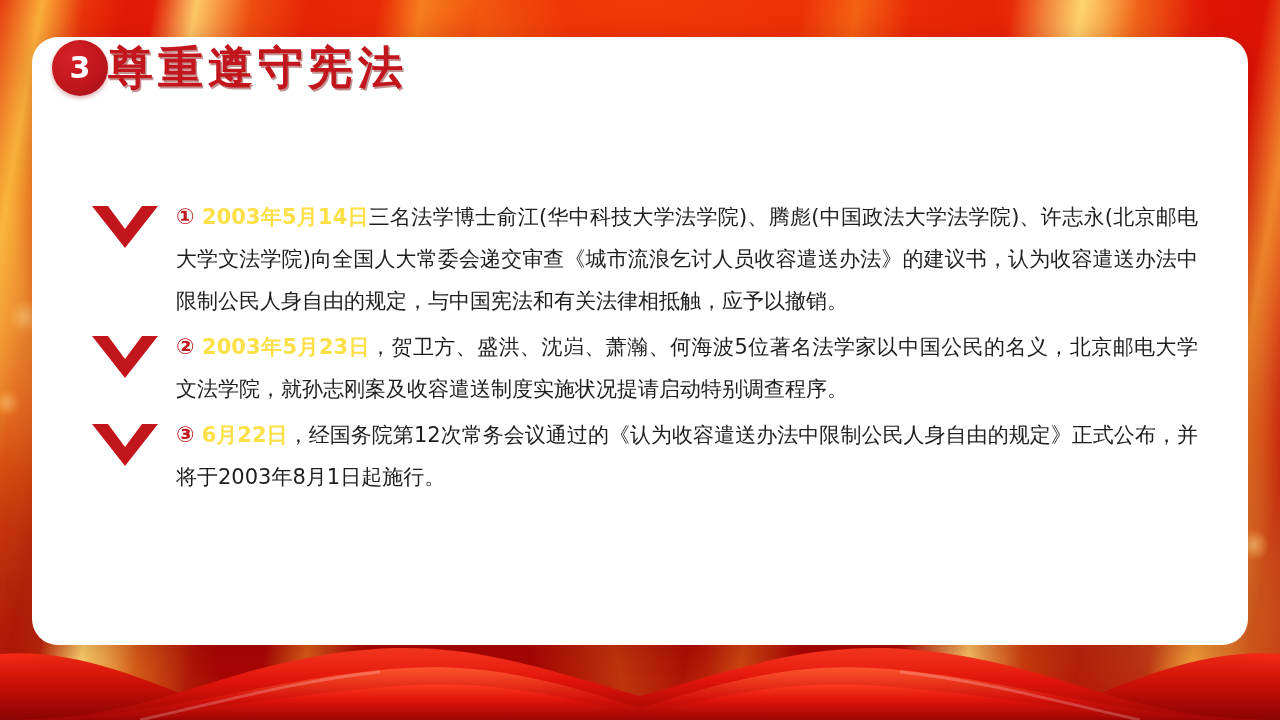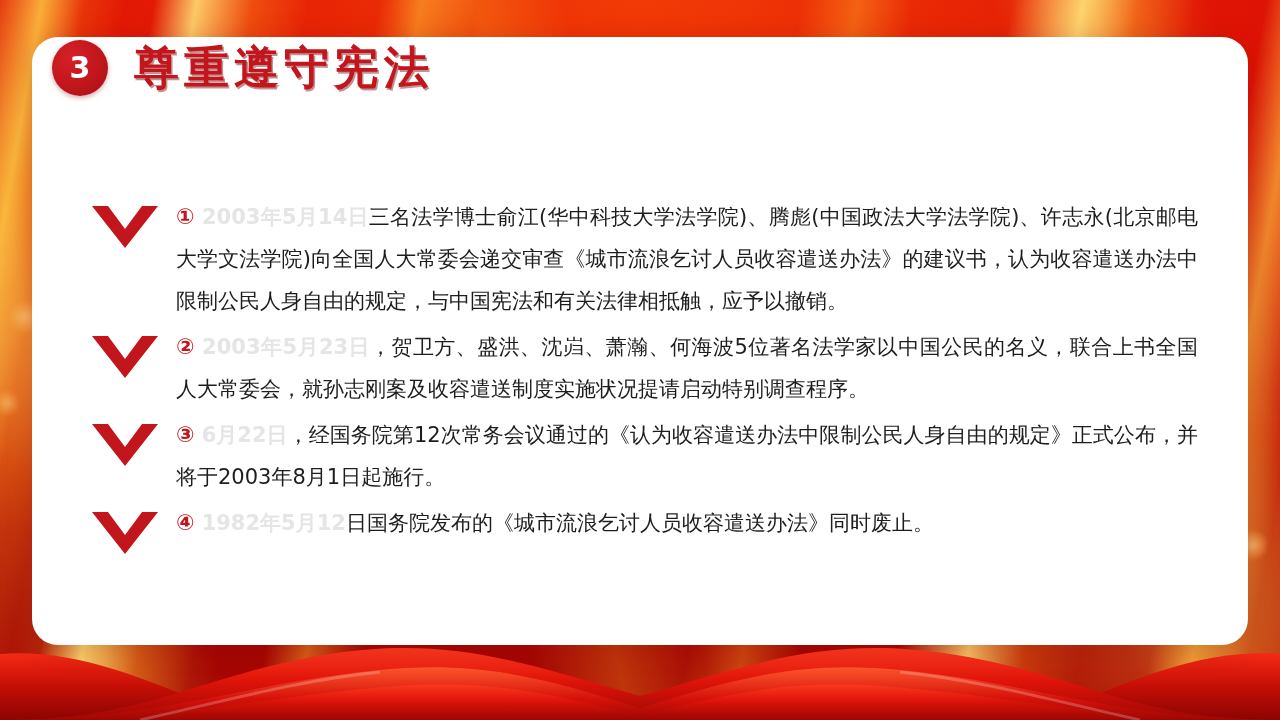--- a/index.html
+++ b/index.html
@@ -130,21 +130,20 @@
     font-size: 30px;
     font-weight: bold;
     display: flex;
     align-items: center;
     justify-content: center;
     line-height: 1;
     box-shadow: 0 2px 5px rgba(140,10,10,0.35);
     font-family: "DejaVu Sans", sans-serif;
   }
   .title {
-    margin-left: 26px;
     font-size: 45px;
     font-weight: bold;
     letter-spacing: 5px;
     color: #c2151c;
     font-family: "DejaVu Sans", "Liberation Sans", sans-serif;
     text-shadow: 1.5px 1.5px 0 rgba(120,10,12,0.45);
     white-space: nowrap;
   }
 
   
@@ -174,21 +173,21 @@
     font-family: "DejaVu Sans", "Liberation Sans", sans-serif;
     text-align: justify;
     text-justify: inter-character;
   }
   .marker {
     color: #c0161c;
     font-weight: bold;
     font-size: 22px;
   }
   .hl {
-    color: #e5e5e5;
+    color: #fde047;
     font-weight: bold;
   }
   .spc { display: inline-block; width: 7px; }
 </style>
 </head>
 <body>
 
 <div id="slide">
 
   <div class="bg-base"></div>
@@ -244,36 +243,28 @@
       <div class="item-body">
         <span class="marker">①</span><span class="spc"></span><span class="hl">2003年5月14日</span><span>三名法学博士俞江(华中科技大学法学院)、腾彪(中国政法大学法学院)、许志永(北京邮电大学文法学院)向全国人大常委会递交审查《城市流浪乞讨人员收容遣送办法》的建议书，认为收容遣送办法中限制公民人身自由的规定，与中国宪法和有关法律相抵触，应予以撤销。</span>
       </div>
     </div>
 
     <div class="item">
       <svg class="chev" viewBox="0 0 74 50">
         <path d="M4,4 L20,4 L37,27 L54,4 L70,4 L37,46 Z" fill="#c2151c"></path>
       </svg>
       <div class="item-body">
-        <span class="marker">②</span><span class="spc"></span><span class="hl">2003年5月23日</span><span>，贺卫方、盛洪、沈岿、萧瀚、何海波5位著名法学家以中国公民的名义，联合上书全国人大常委会，就孙志刚案及收容遣送制度实施状况提请启动特别调查程序。</span>
+        <span class="marker">②</span><span class="spc"></span><span class="hl">2003年5月23日</span><span>，贺卫方、盛洪、沈岿、萧瀚、何海波5位著名法学家以中国公民的名义，北京邮电大学文法学院，就孙志刚案及收容遣送制度实施状况提请启动特别调查程序。</span>
       </div>
     </div>
 
     <div class="item">
       <svg class="chev" viewBox="0 0 74 50">
         <path d="M4,4 L20,4 L37,27 L54,4 L70,4 L37,46 Z" fill="#c2151c"></path>
       </svg>
       <div class="item-body">
         <span class="marker">③</span><span class="spc"></span><span class="hl">6月22日</span><span>，经国务院第12次常务会议通过的《认为收容遣送办法中限制公民人身自由的规定》正式公布，并将于2003年8月1日起施行。</span>
       </div>
     </div>
 
-    <div class="item">
-      <svg class="chev" viewBox="0 0 74 50">
-        <path d="M4,4 L20,4 L37,27 L54,4 L70,4 L37,46 Z" fill="#c2151c"></path>
-      </svg>
-      <div class="item-body">
-        <span class="marker">④</span><span class="spc"></span><span class="hl">1982年5月12</span><span>日国务院发布的《城市流浪乞讨人员收容遣送办法》同时废止。</span>
-      </div>
-    </div>
 
   </div>
 </div>
 
 </body></html>

